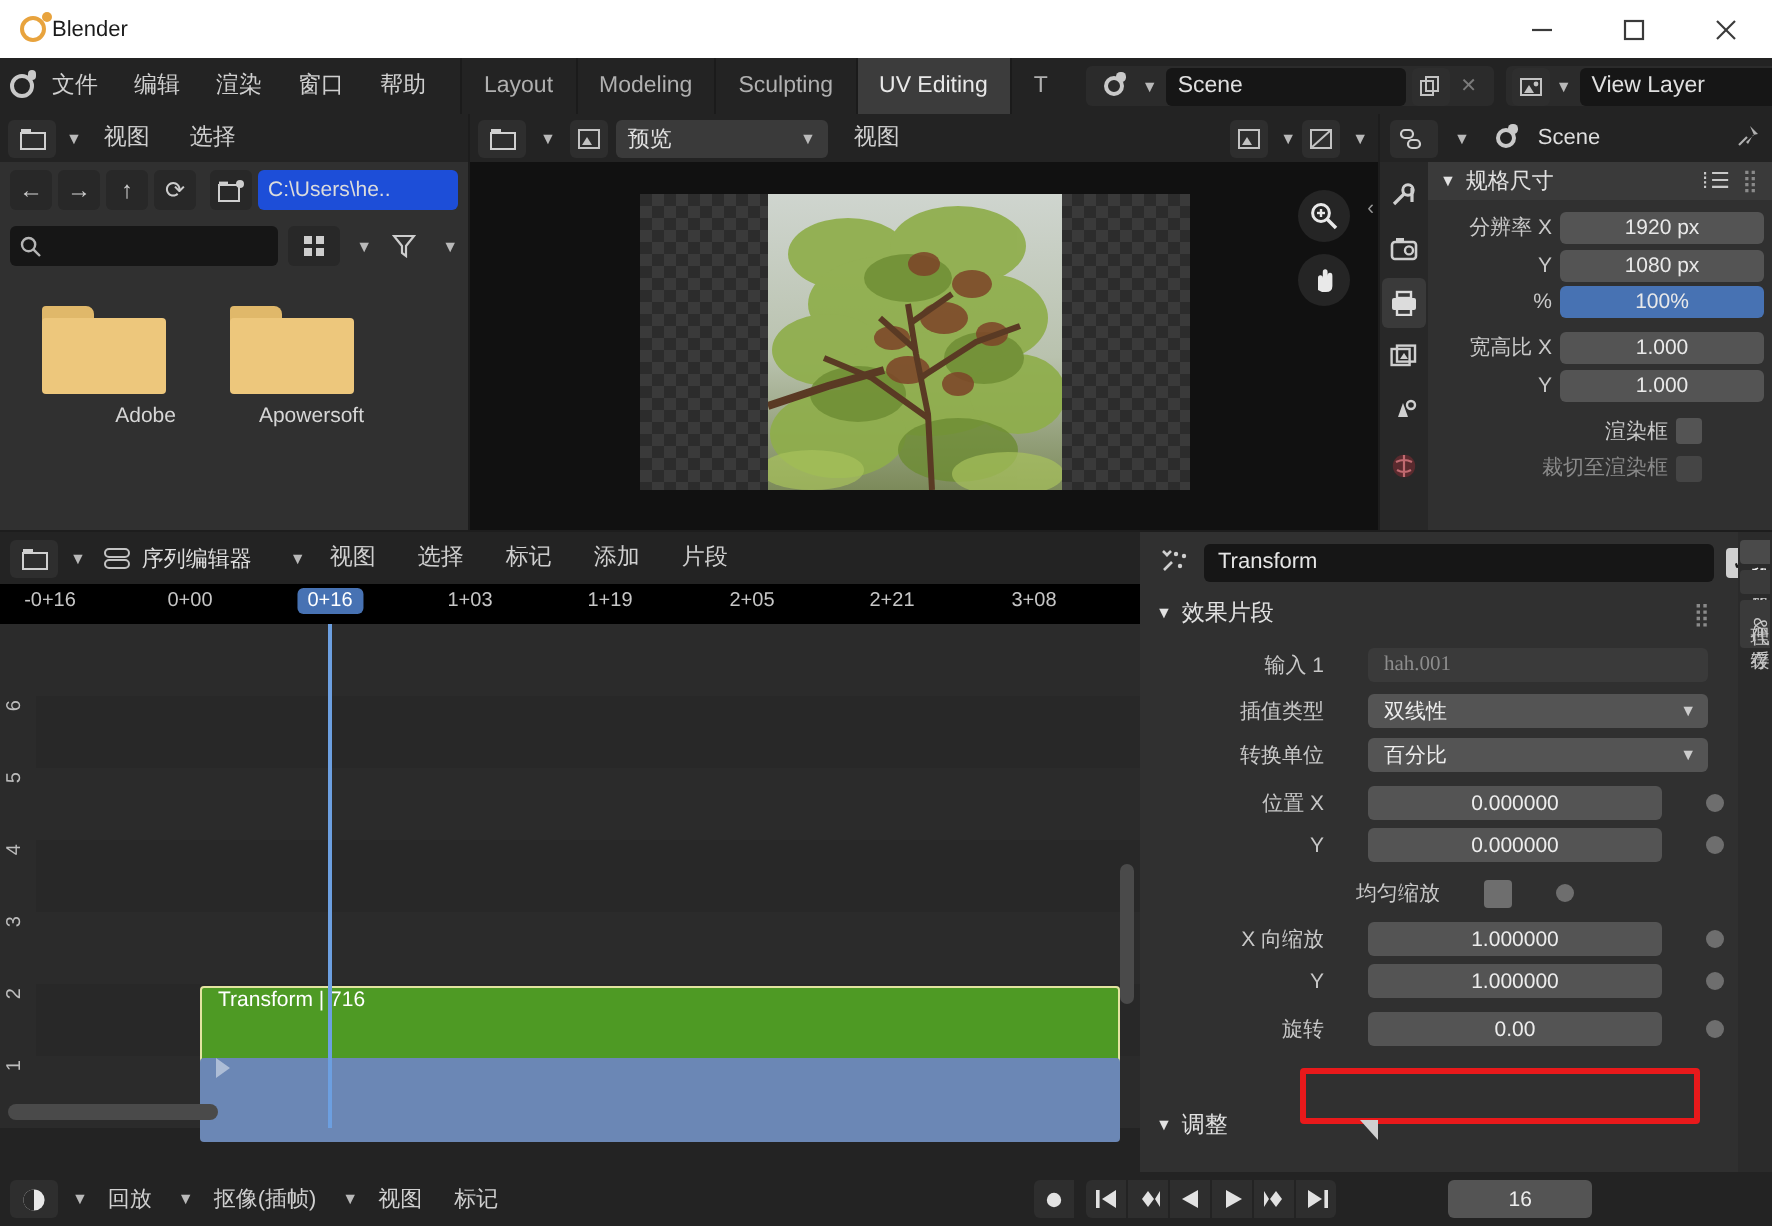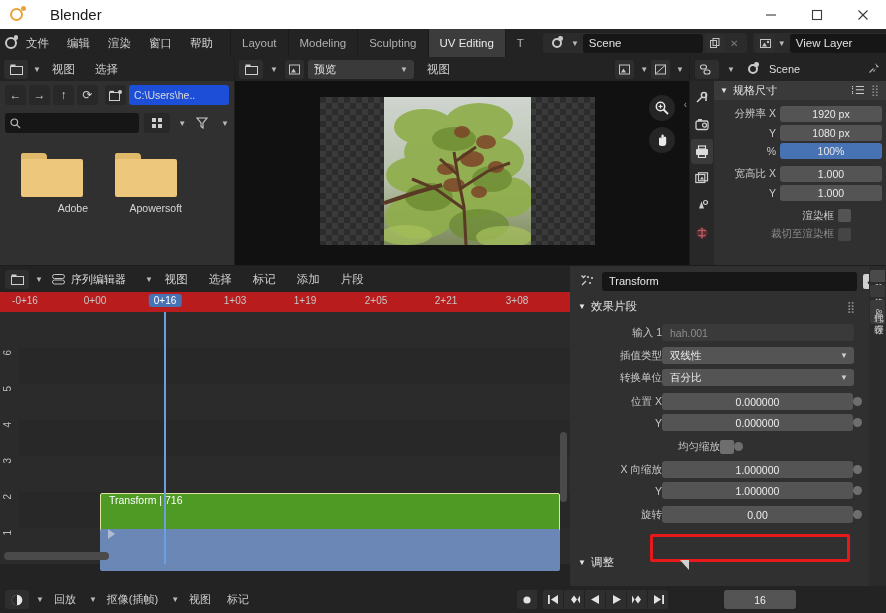--- a/index.html
+++ b/index.html
@@ -3,21 +3,21 @@
 <meta charset="utf-8">
 <style>
   * { box-sizing: border-box; margin:0; padding:0; }
   html,body { width:886px; height:613px; overflow:hidden; background:#1d1d1d;
     font-family:"Liberation Sans","DejaVu Sans",sans-serif; font-size:11px; color:#d8d8d8; }
   #app { position:relative; width:886px; height:613px; }
 
   
   .winbar { position:absolute; left:0; top:0; width:886px; height:29px; background:#ffffff;
      display:flex; align-items:center; }
-  .winbar .wtitle { font-size:15px; color:#1b1b1b; margin-left:24px; }
+  .winbar .wtitle { font-size:11px; color:#1b1b1b; margin-left:0; }
   .blender-logo { width:17px; height:17px; margin-left:9px; position:relative; flex:0 0 auto;}
   .blender-logo .bring { position:absolute; left:1px; top:2px; width:13px;height:13px;
       border:2.4px solid #e8a33d; border-radius:50%; box-sizing:border-box;}
   .blender-logo .bdot { position:absolute; right:0px; top:0px; width:5px;height:5px;background:#e8a33d;border-radius:50%;}
   .wctrls { margin-left:auto; display:flex; height:29px; }
   .wbtn { width:46px; height:29px; display:flex;align-items:center;justify-content:center;
       color:#3a3a3a; font-size:13px;}
   .wbtn svg { display:block; }
 
   
@@ -84,21 +84,21 @@
   .plabel { width:62px;text-align:right;font-size:10.5px;color:#cacaca;flex:0 0 auto;}
   .pvalue { flex:1;height:16px;background:#545454;border-radius:3px;display:flex;align-items:center;
       justify-content:center;font-size:10.5px;color:#e9e9e9;}
   .pvalue.blue{ background:#4772b3;}
   .pcheck { width:13px;height:13px;background:#545454;border-radius:2px;}
   .dim { color:#8a8a8a; }
 
   
   .seq { position:absolute; left:0; top:266px; width:570px; height:320px; background:#232323;}
   .seq-header { height:26px; background:#232323; display:flex;align-items:center;gap:3px;padding-left:5px;}
-  .seq-ruler { position:absolute;left:0;top:26px;width:570px;height:20px;background:#b91c1c;}
+  .seq-ruler { position:absolute;left:0;top:26px;width:570px;height:20px;background:#000000;}
   .tick { position:absolute;top:3px;font-size:10px;color:#c6c6c6;transform:translateX(-50%);}
   .tick.cur { background:#4772b3;color:#fff;border-radius:3px;padding:1px 5px;top:2px;}
   .seq-body { position:absolute;left:0;top:46px;width:570px;height:252px;background:#282828;}
   .chan-col { position:absolute;left:0;top:0;width:18px;height:252px;background:#2b2b2b;}
   .chan-num { position:absolute;left:2px;font-size:10px;color:#bdbdbd;
       writing-mode:vertical-rl; transform:rotate(180deg);}
   .rowbg { position:absolute;left:18px;width:552px;height:36px;}
   .strip { position:absolute;height:42px;border-radius:2px;display:flex;align-items:flex-start;
       padding-left:8px;font-size:10.5px;color:#fff;}
   .strip.selected { border:1.5px solid #e3e3a0; }
@@ -109,25 +109,25 @@
   .seq-vscroll { position:absolute;right:3px;top:120px;width:7px;height:70px;background:#4a4a4a;border-radius:4px;}
 
   
   .sidebar { position:absolute; left:570px; top:266px; width:316px; height:320px; background:#303030;}
   .sb-top { height:30px; display:flex;align-items:center;gap:6px;padding:0 8px;}
   .sb-name { flex:1;height:19px;background:#161616;border-radius:3px;display:flex;align-items:center;
       padding:0 7px;font-size:11px;color:#e6e6e6;}
   .sb-check { width:15px;height:15px;background:#d0d0d0;border-radius:2px;display:flex;
       align-items:center;justify-content:center;color:#1b1b1b;font-size:11px;font-weight:bold;}
   .sb-panel-hdr { height:21px;display:flex;align-items:center;gap:5px;padding:0 8px;font-size:11.5px;color:#e2e2e2;}
-  .srow { display:flex;align-items:center;height:19px;margin:2px 8px 0 0;gap:0;}
+  .srow { display:flex;align-items:center;height:19px;margin:2px 8px 0 0;gap:22px;}
   .slabel { width:92px;text-align:right;font-size:10.5px;color:#c8c8c8;flex:0 0 auto;}
   .sfield { flex:1;height:17px;background:#545454;border-radius:3px;display:flex;align-items:center;
       justify-content:center;font-size:10.5px;color:#ededed;}
-  .sfield.ro { background:#3a3a3a; color:#8d8d8d; justify-content:flex-start;padding-left:8px;}
+  .sfield.ro { background:#3a3a3a; color:#8d8d8d; justify-content:flex-start;padding-left:8px;font-family:Liberation Serif, serif;}
   .sfield.dropdown{ background:#545454; justify-content:flex-start;padding-left:8px;position:relative;}
   .sfield.dropdown .cv{ position:absolute;right:6px;font-size:8px;color:#ccc;}
   .anim-dot { width:9px;height:9px;border-radius:50%;background:#6e6e6e;flex:0 0 auto;}
   .sb-tabs { position:absolute;right:0;top:0;width:17px;height:320px;background:#2b2b2b;
       padding-top:4px; display:flex;flex-direction:column;align-items:center;gap:3px;}
   .sbtab { width:15px;background:#3a3a3a;border-radius:2px 0 0 2px;padding:6px 0;
       writing-mode:vertical-rl; font-size:9.5px;color:#c5c5c5; text-align:center;}
   .sbtab.active{ background:#4a4a4a;color:#efefef;}
   .redbox { position:absolute; left:80px; top:268px; width:200px; height:28px;
       border:3px solid #e8191b; border-radius:2px; pointer-events:none;}

